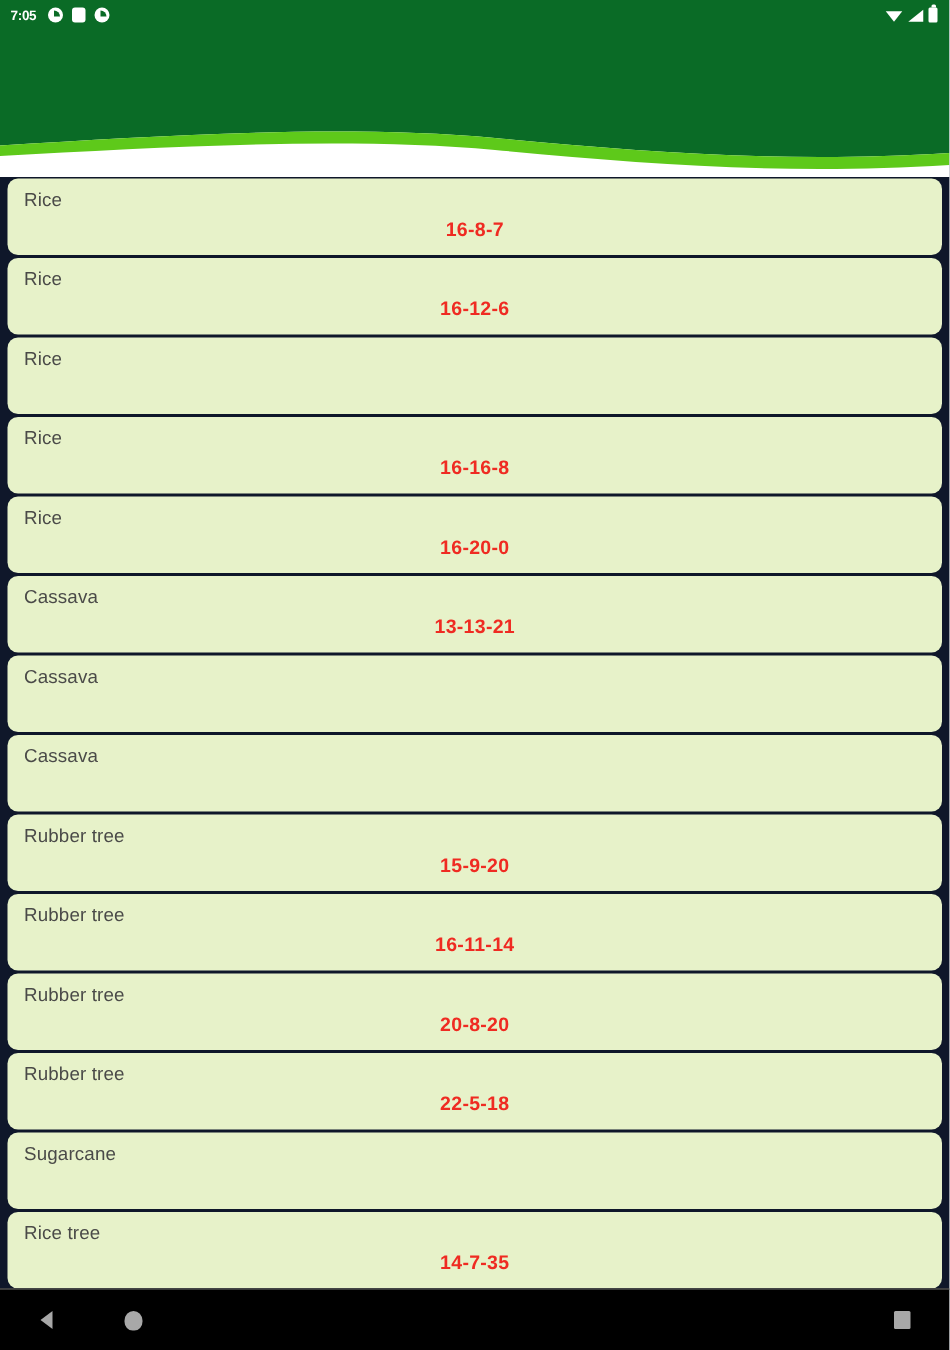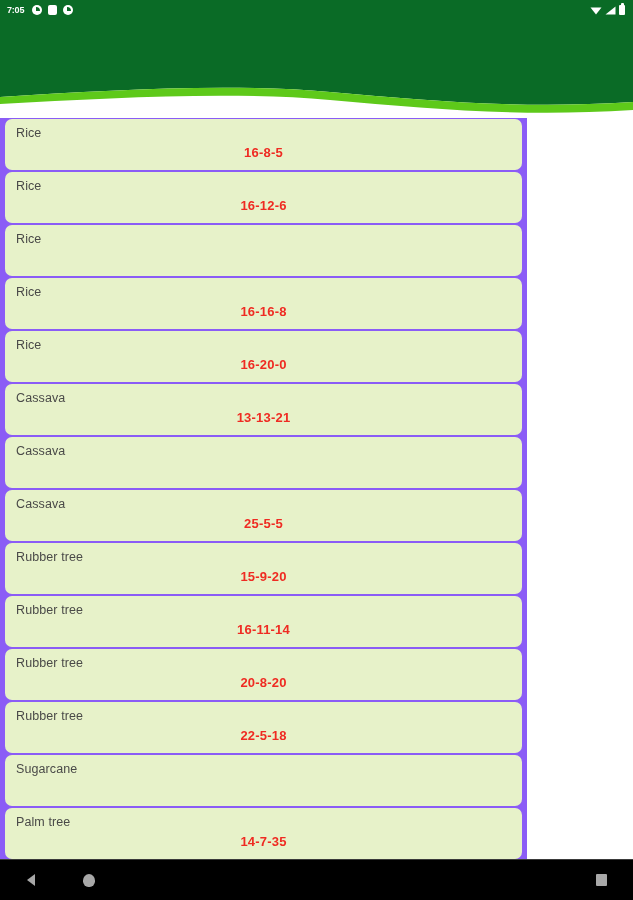--- a/index.html
+++ b/index.html
@@ -72,24 +72,24 @@
   }
   .appbar-title span {
     font-size:15px; color:#ffffff; font-weight:400;
     letter-spacing:0.2px;
   }
 
   
   .list {
     position:absolute;
     top:118px; left:0;
-    width:527px;
+    width:633px;
     height:741px;
     overflow:hidden;
-    background:#8b5cf6;
+    background:#0f172a;
     padding-top:1px;
   }
   .row {
     position:relative;
     margin:0 5px 2px 5px;
     height:51px;
     background:#e7f2c9;
     border-radius:7px;
   }
   .row-crop {
@@ -172,21 +172,21 @@
     </div>
 
     <div class="appbar-title">
       <span>NPK formulae</span>
     </div>
   </div>
 
   <div class="list" id="list">
       <div class="row">
         <div class="row-crop">Rice</div>
-        <div class="row-formula">16-8-5</div>
+        <div class="row-formula">16-8-7</div>
       </div>
       <div class="row">
         <div class="row-crop">Rice</div>
         <div class="row-formula">16-12-6</div>
       </div>
       <div class="row">
         <div class="row-crop">Rice</div>
       </div>
       <div class="row">
         <div class="row-crop">Rice</div>
@@ -198,21 +198,20 @@
       </div>
       <div class="row">
         <div class="row-crop">Cassava</div>
         <div class="row-formula">13-13-21</div>
       </div>
       <div class="row">
         <div class="row-crop">Cassava</div>
       </div>
       <div class="row">
         <div class="row-crop">Cassava</div>
-        <div class="row-formula">25-5-5</div>
       </div>
       <div class="row">
         <div class="row-crop">Rubber tree</div>
         <div class="row-formula">15-9-20</div>
       </div>
       <div class="row">
         <div class="row-crop">Rubber tree</div>
         <div class="row-formula">16-11-14</div>
       </div>
       <div class="row">
@@ -220,21 +219,21 @@
         <div class="row-formula">20-8-20</div>
       </div>
       <div class="row">
         <div class="row-crop">Rubber tree</div>
         <div class="row-formula">22-5-18</div>
       </div>
       <div class="row">
         <div class="row-crop">Sugarcane</div>
       </div>
       <div class="row">
-        <div class="row-crop">Palm tree</div>
+        <div class="row-crop">Rice tree</div>
         <div class="row-formula">14-7-35</div>
       </div>
     </div>
 
   <div class="navbar">
     <div class="nav-back"></div>
     <div class="nav-home"></div>
     <div class="nav-recent"></div>
   </div>
 

